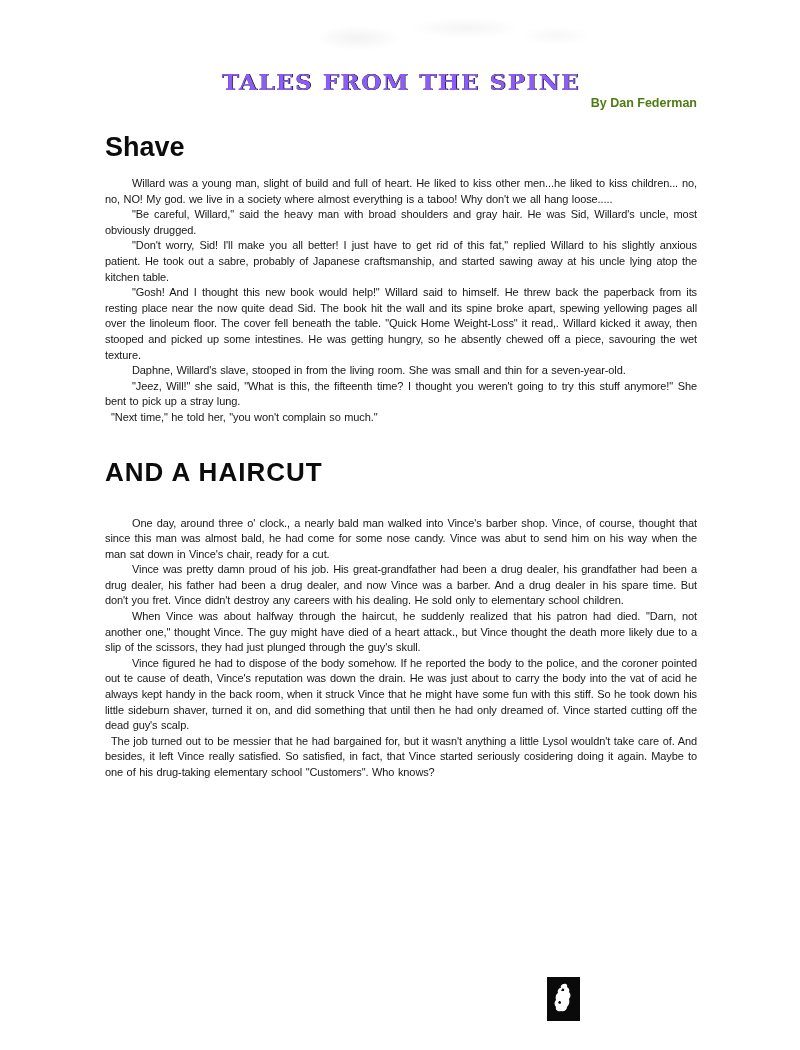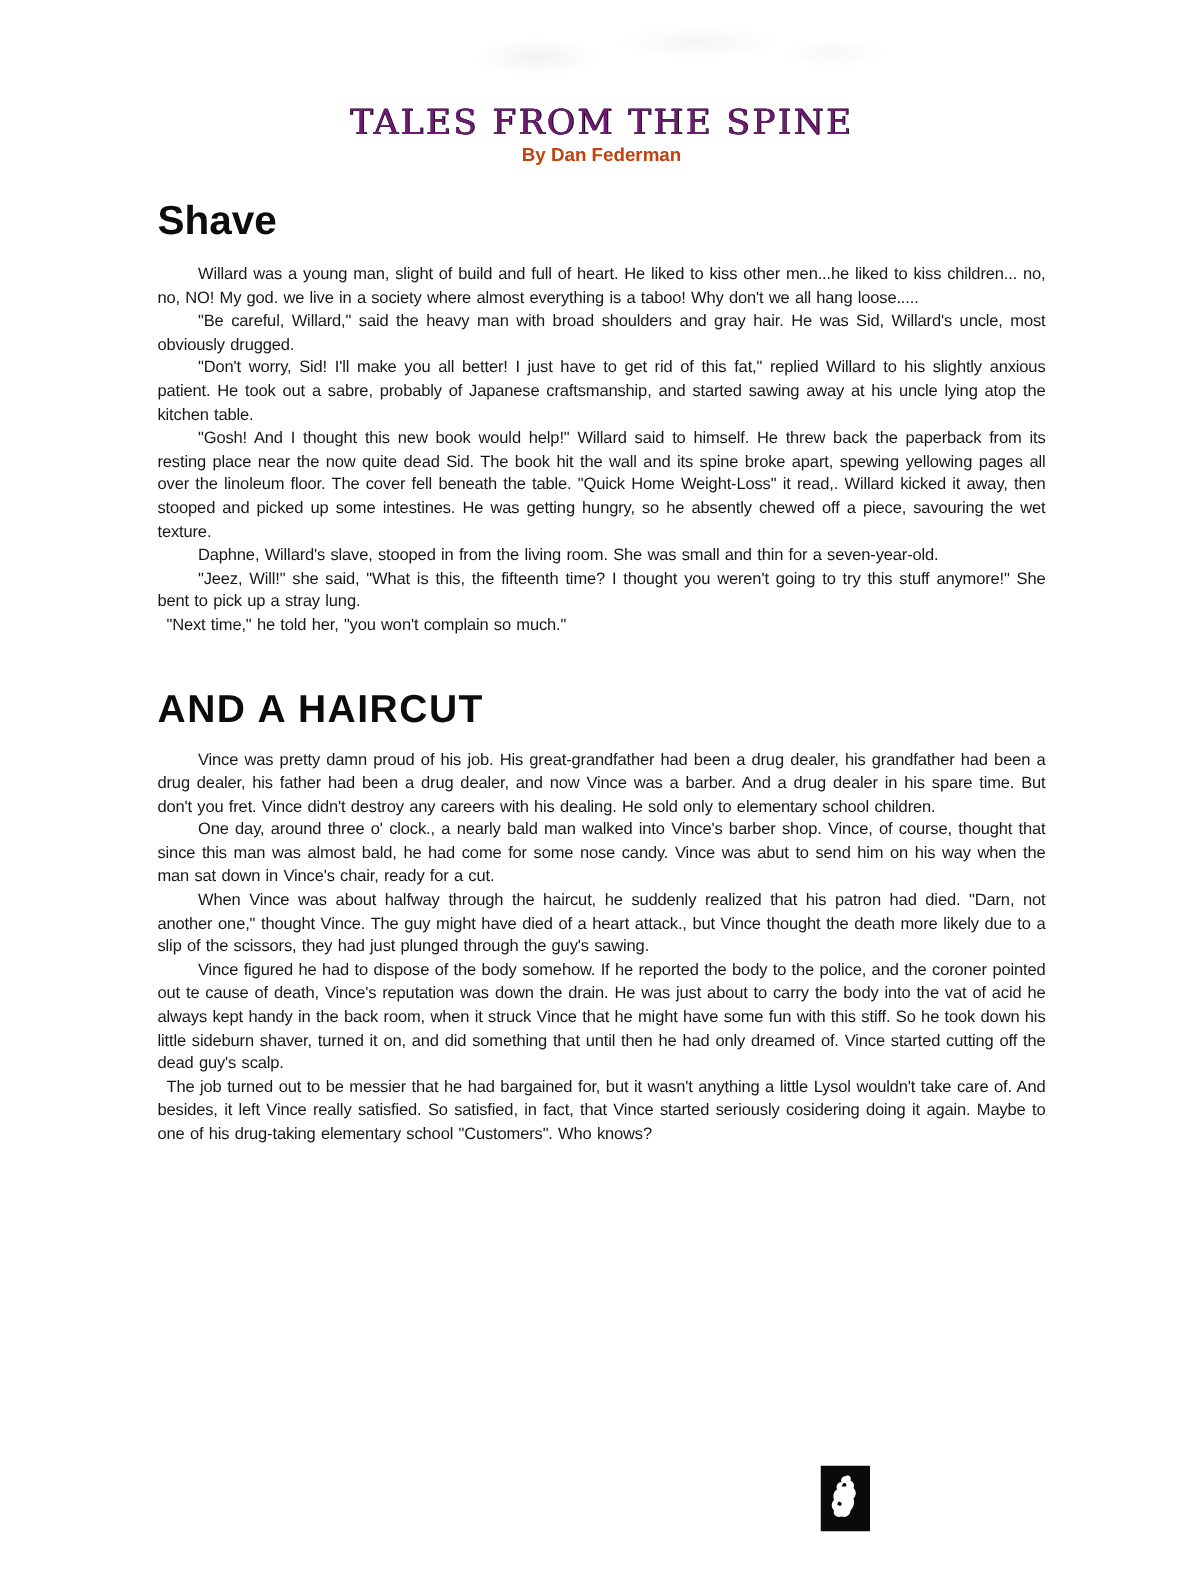--- a/index.html
+++ b/index.html
@@ -33,45 +33,46 @@
     top: 0;
     left: 105px;
     width: 592px;
   }
   .masthead {
     margin-top: 70px;
     text-align: center;
   }
   .masthead-title {
     font-family: "DejaVu Serif", serif;
-    font-weight: normal;
+    font-weight: bold;
     font-size: 23px;
     line-height: 24px;
     letter-spacing: 1.5px;
-    color: #701a75;
+    color: #8b5cf6;
     text-shadow: 0.6px 0 #0c0c0c, 0 0.4px #0c0c0c;
     text-align: center;
   }
   .masthead-byline {
     font-weight: bold;
     font-size: 12.5px;
     line-height: 15px;
     margin-top: 2px;
-    color: #c2410c;
+    color: #4d7c0f;
+    text-align: right;
   }
   .story-heading-1 {
     margin: 22px 0 15px 0;
     font-weight: bold;
     font-size: 27px;
     line-height: 28px;
     letter-spacing: 0px;
     color: #0c0c0c;
   }
   .story-heading-2 {
-    margin: 32px 0 14px 0;
+    margin: 32px 0 30px 0;
     font-weight: bold;
     font-size: 26px;
     line-height: 28px;
     letter-spacing: 1px;
     color: #0c0c0c;
   }
   .story p {
     margin: 0;
     font-size: 11px;
     line-height: 15.6px;
@@ -115,23 +116,23 @@
     <p>"Don't worry, Sid! I'll make you all better! I just have to get rid of this fat," replied Willard to his slightly anxious patient. He took out a sabre, probably of Japanese craftsmanship, and started sawing away at his uncle lying atop the kitchen table.</p>
     <p>"Gosh! And I thought this new book would help!" Willard said to himself. He threw back the paperback from its resting place near the now quite dead Sid. The book hit the wall and its spine broke apart, spewing yellowing pages all over the linoleum floor. The cover fell beneath the table. "Quick Home Weight-Loss" it read,. Willard kicked it away, then stooped and picked up some intestines. He was getting hungry, so he absently chewed off a piece, savouring the wet texture.</p>
     <p>Daphne, Willard's slave, stooped in from the living room. She was small and thin for a seven-year-old.</p>
     <p>"Jeez, Will!" she said, "What is this, the fifteenth time? I thought you weren't going to try this stuff anymore!" She bent to pick up a stray lung.</p>
     <p class="sm">"Next time," he told her, "you won't complain so much."</p>
   </div>
 
   <h1 class="story-heading-2">AND A HAIRCUT</h1>
 
   <div class="story">
+    <p>One day, around three o' clock., a nearly bald man walked into Vince's barber shop. Vince, of course, thought that since this man was almost bald, he had come for some nose candy. Vince was abut to send him on his way when the man sat down in Vince's chair, ready for a cut.</p>
     <p>Vince was pretty damn proud of his job. His great-grandfather had been a drug dealer, his grandfather had been a drug dealer, his father had been a drug dealer, and now Vince was a barber. And a drug dealer in his spare time. But don't you fret. Vince didn't destroy any careers with his dealing. He sold only to elementary school children.</p>
-    <p>One day, around three o' clock., a nearly bald man walked into Vince's barber shop. Vince, of course, thought that since this man was almost bald, he had come for some nose candy. Vince was abut to send him on his way when the man sat down in Vince's chair, ready for a cut.</p>
-    <p>When Vince was about halfway through the haircut, he suddenly realized that his patron had died. "Darn, not another one," thought Vince. The guy might have died of a heart attack., but Vince thought the death more likely due to a slip of the scissors, they had just plunged through the guy's sawing.</p>
+    <p>When Vince was about halfway through the haircut, he suddenly realized that his patron had died. "Darn, not another one," thought Vince. The guy might have died of a heart attack., but Vince thought the death more likely due to a slip of the scissors, they had just plunged through the guy's skull.</p>
     <p>Vince figured he had to dispose of the body somehow. If he reported the body to the police, and the coroner pointed out te cause of death, Vince's reputation was down the drain. He was just about to carry the body into the vat of acid he always kept handy in the back room, when it struck Vince that he might have some fun with this stiff. So he took down his little sideburn shaver, turned it on, and did something that until then he had only dreamed of. Vince started cutting off the dead guy's scalp.</p>
     <p class="sm"><span>The job turned out to be messier that he had bargained for, but it wasn't anything a little Lysol wouldn't take care of. And besides, it left Vince </span><b>really</b><span> satisfied. So satisfied, in fact, that Vince started seriously cosidering doing it again. Maybe to one of his drug-taking elementary school "Customers". Who knows?</span></p>
   </div>
 
 </div>
 
 <div class="end-mark">
   <svg width="33" height="44" viewBox="0 0 33 44" xmlns="http://www.w3.org/2000/svg">
     <rect x="0" y="0" width="33" height="44" fill="#0a0a0a"></rect>
     <path fill="#ffffff" d="M17,7 c2,-1 4,1 3,3 c2,1 3,3 2,5 c2,2 2,5 0,7 c1,3 0,6 -2,8 c0,3 -3,5 -6,4 c-3,1 -6,-1 -5,-4 c-2,-2 -2,-5 0,-7 c-1,-3 0,-6 2,-7 c-1,-3 1,-5 3,-5 c-1,-2 1,-4 3,-4 z

